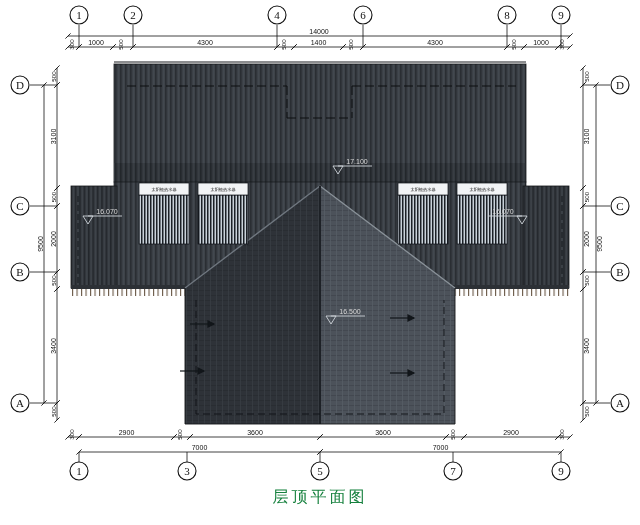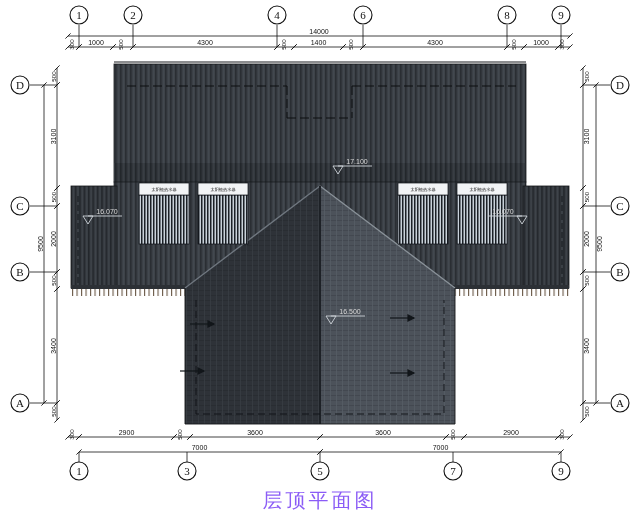--- a/index.html
+++ b/index.html
@@ -10,21 +10,21 @@
     overflow:hidden;
     position:relative;
   }
   #sheet{position:absolute;left:0;top:0;width:640px;height:525px;}
   svg{display:block;}
   .dimtxt{font-size:7px;fill:#111;font-family:"Liberation Sans",sans-serif;}
   .dimtxt-sm{font-size:6.2px;fill:#111;font-family:"Liberation Sans",sans-serif;}
   .axistxt{font-size:11px;fill:#111;font-family:"Liberation Serif",serif;}
   .title{
     position:absolute;left:0;top:487px;width:640px;text-align:center;
-    font-size:20px;letter-spacing:3px;color:#8b5cf6;
+    font-size:16px;letter-spacing:3px;color:#15803d;
     font-family:"DejaVu Sans","Liberation Sans",sans-serif;
   }
   .swh-label{font-size:4.2px;fill:#101010;font-family:"DejaVu Sans",sans-serif;}
   .elev{font-size:7px;fill:#d8d8d8;font-family:"Liberation Sans",sans-serif;}
 </style>
 </head>
 <body>
 
 <div id="sheet">
 <svg width="640" height="525" viewBox="0 0 640 525" xmlns="http://www.w3.org/2000/svg">

